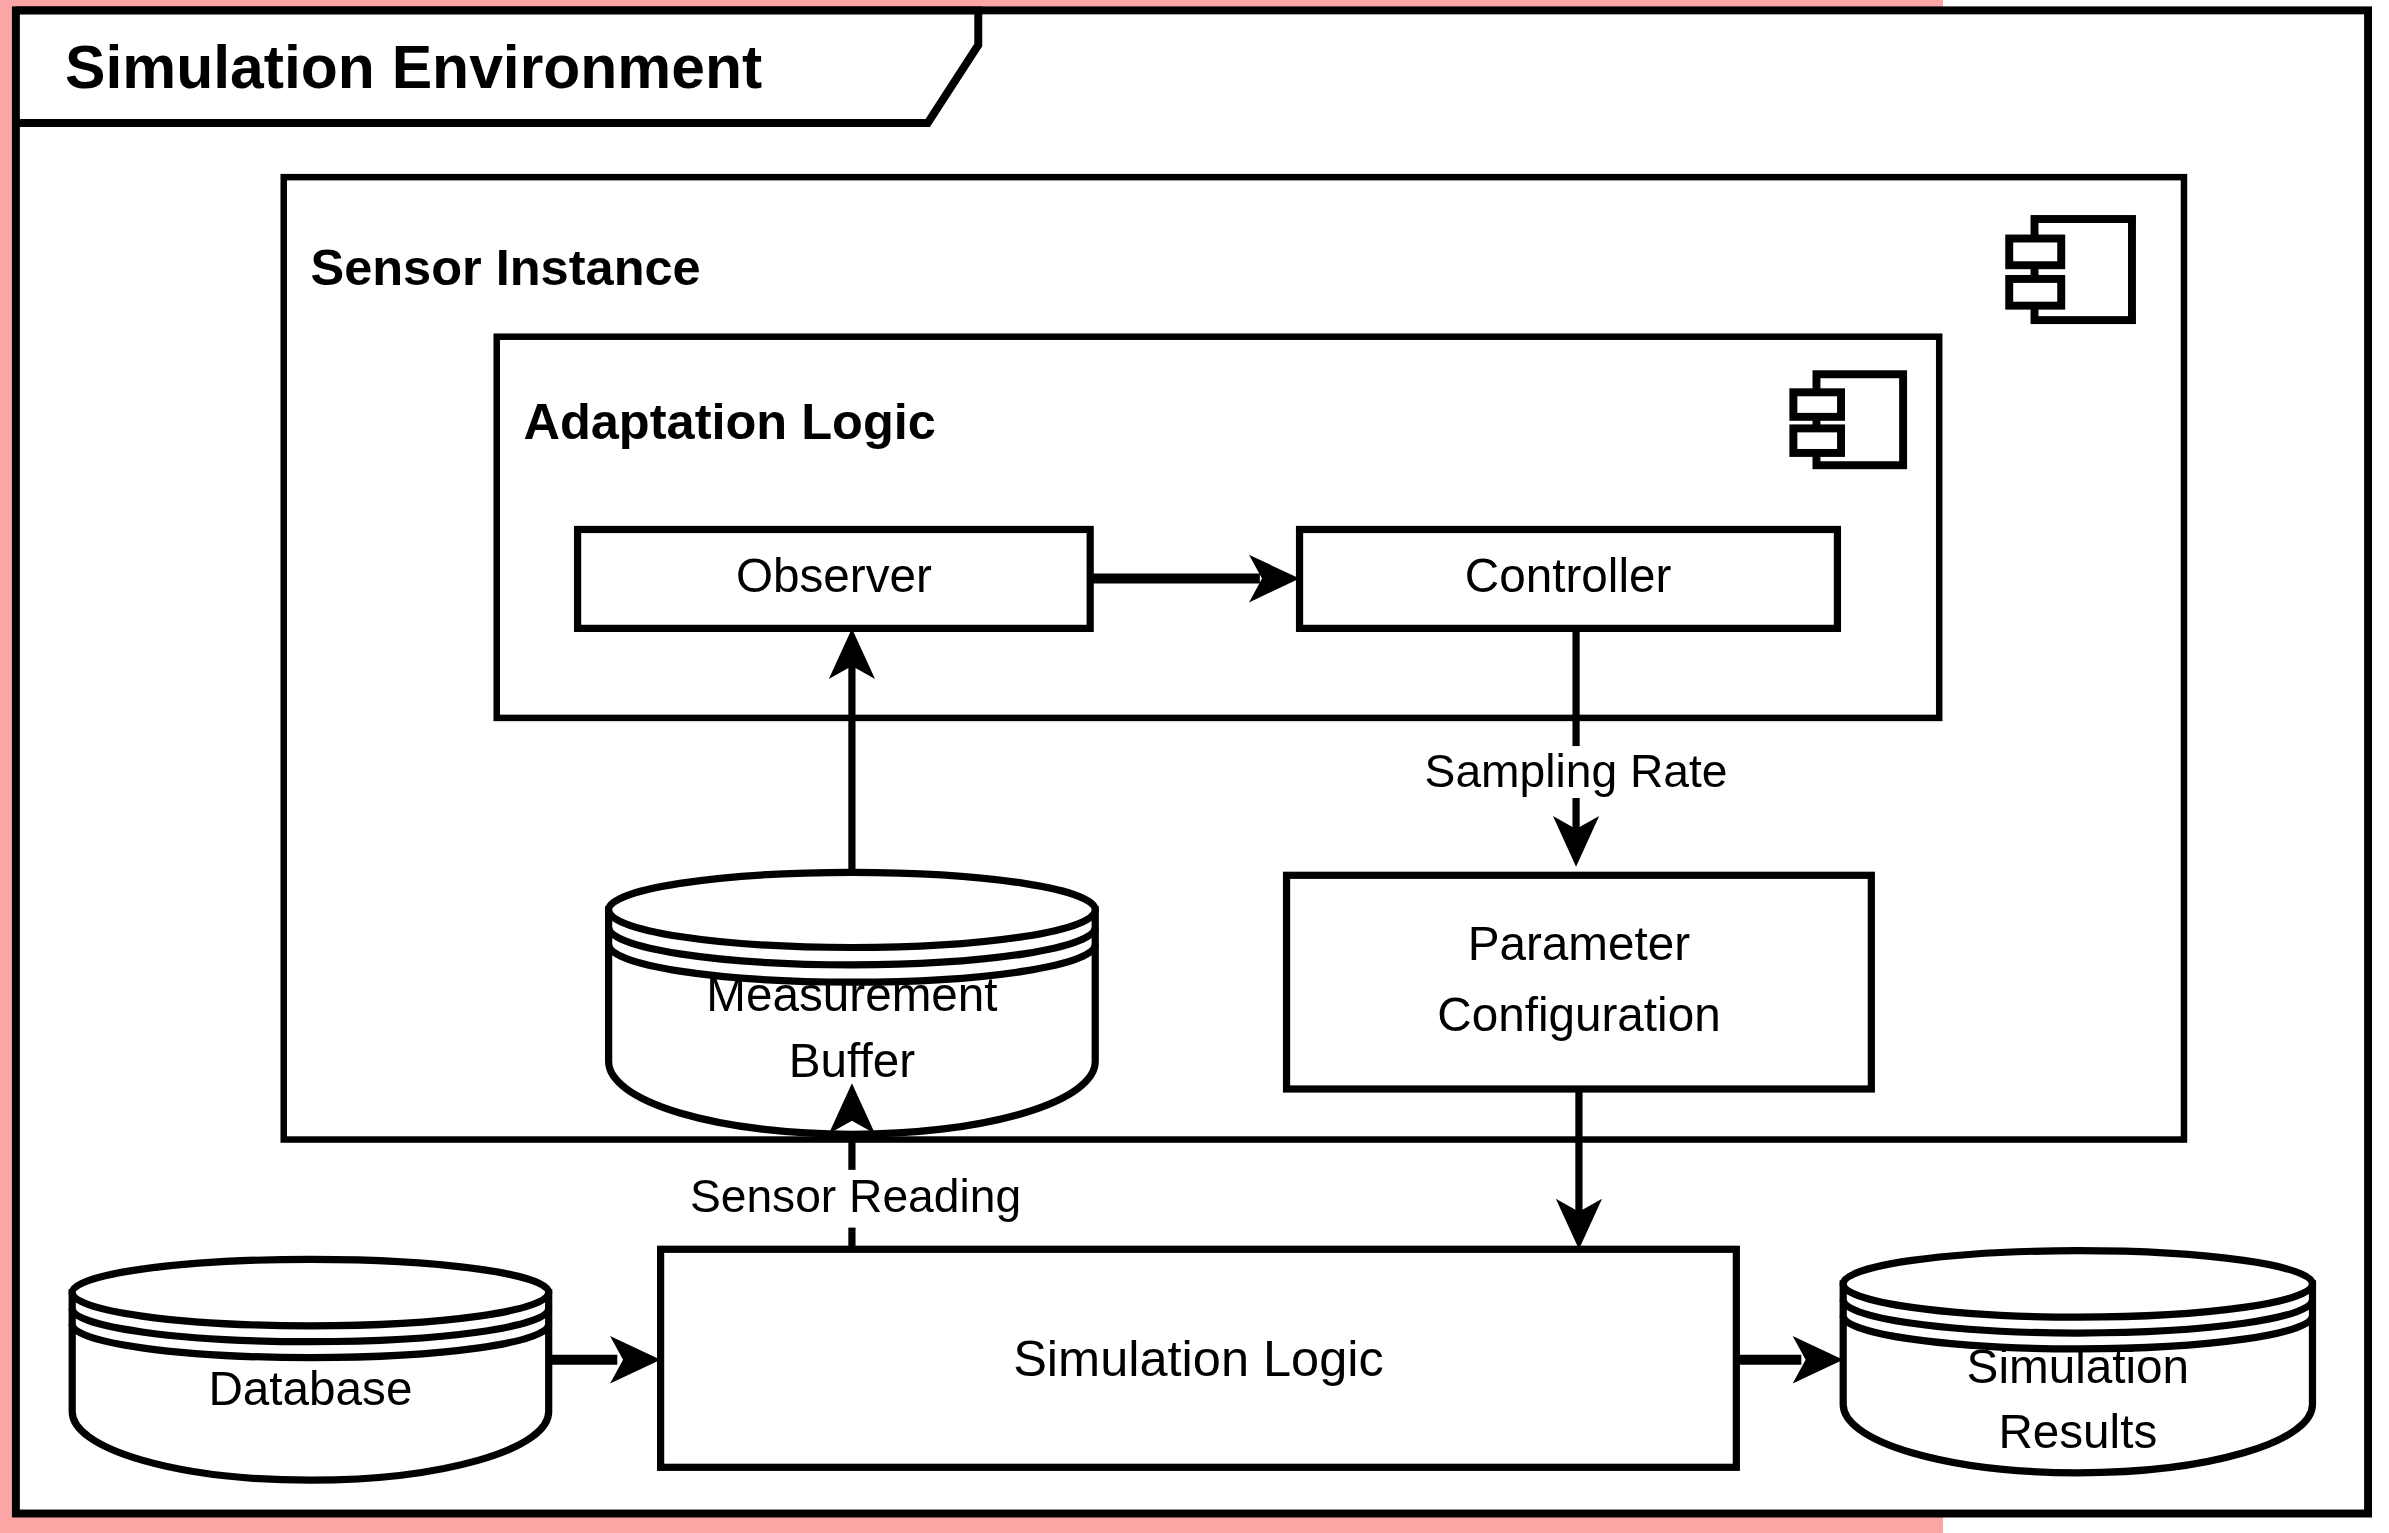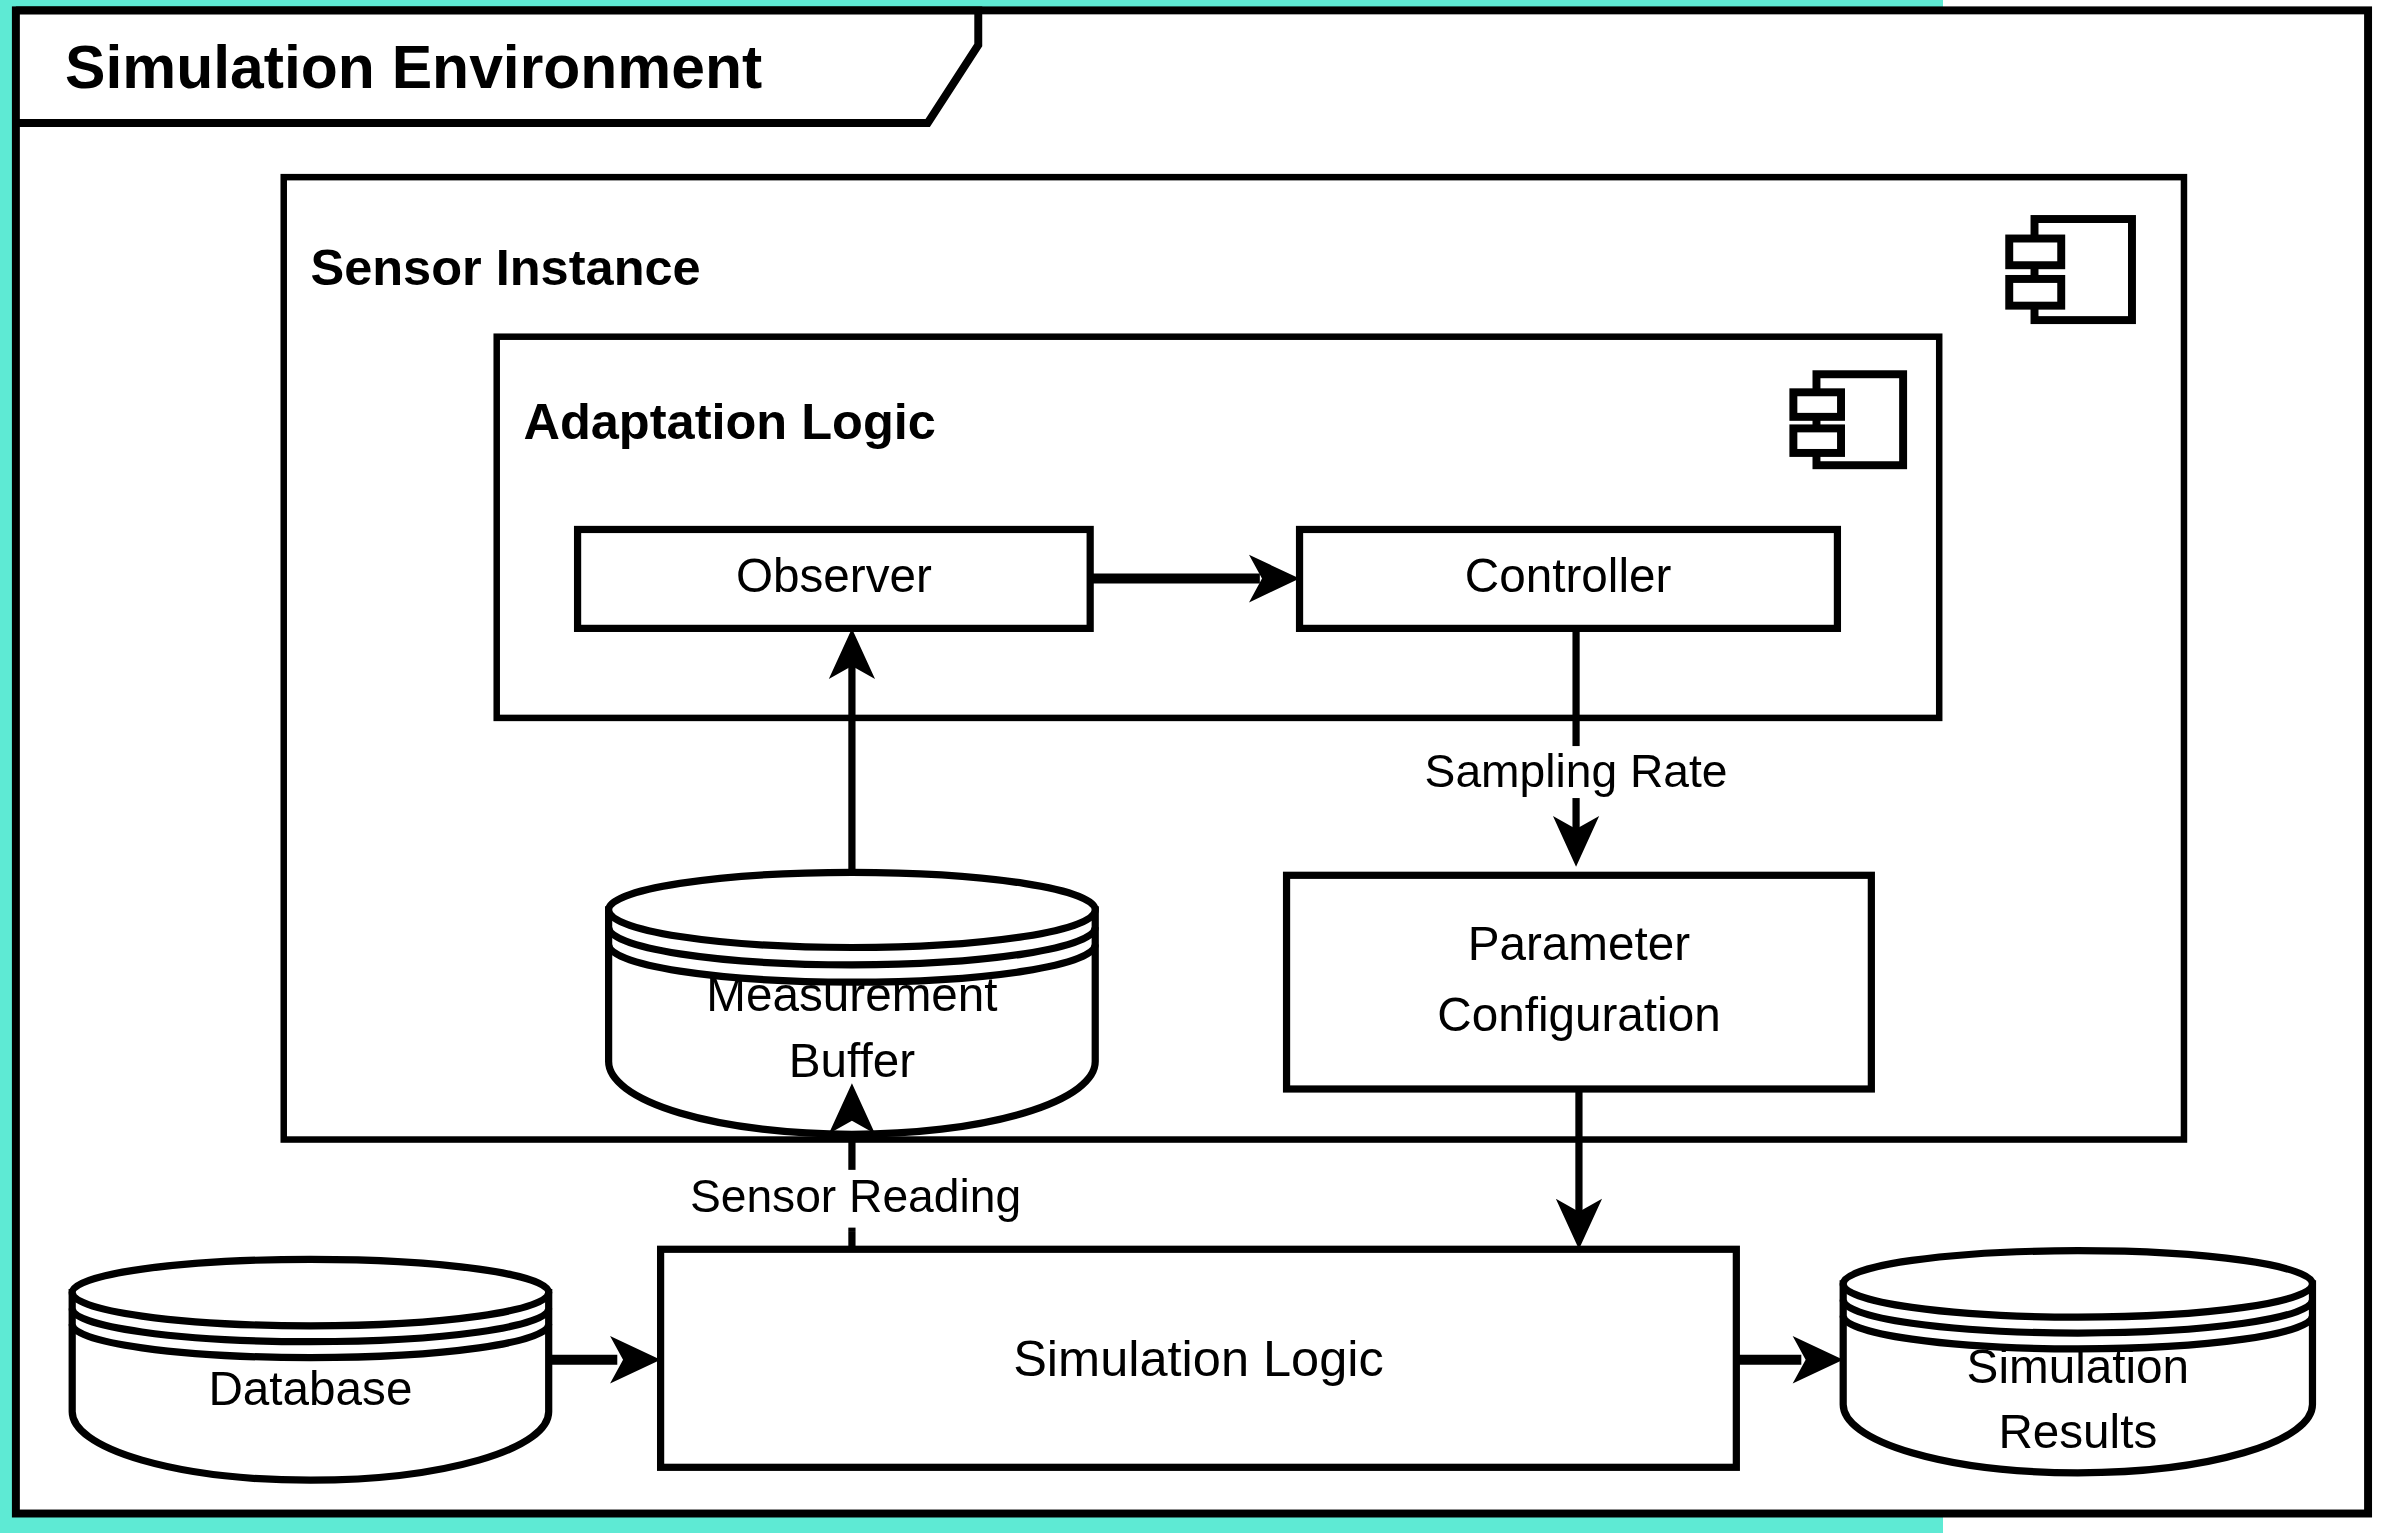--- a/index.html
+++ b/index.html
@@ -4,21 +4,21 @@
 <style>
   html, body {
     margin: 0;
     padding: 0;
     background: #ffffff;
   }
   #diagram-root {
     position: relative;
     width: 1943px;
     height: 1534px;
-    background: #5eead4;
+    background: #fca5a5;
     font-family: "Liberation Sans", sans-serif;
   }
   svg#diagram-svg {
     display: block;
     width: 2389px;
     height: 1534px;
   }
   .stroke-shape {
     fill: none;
     stroke: #000000;

